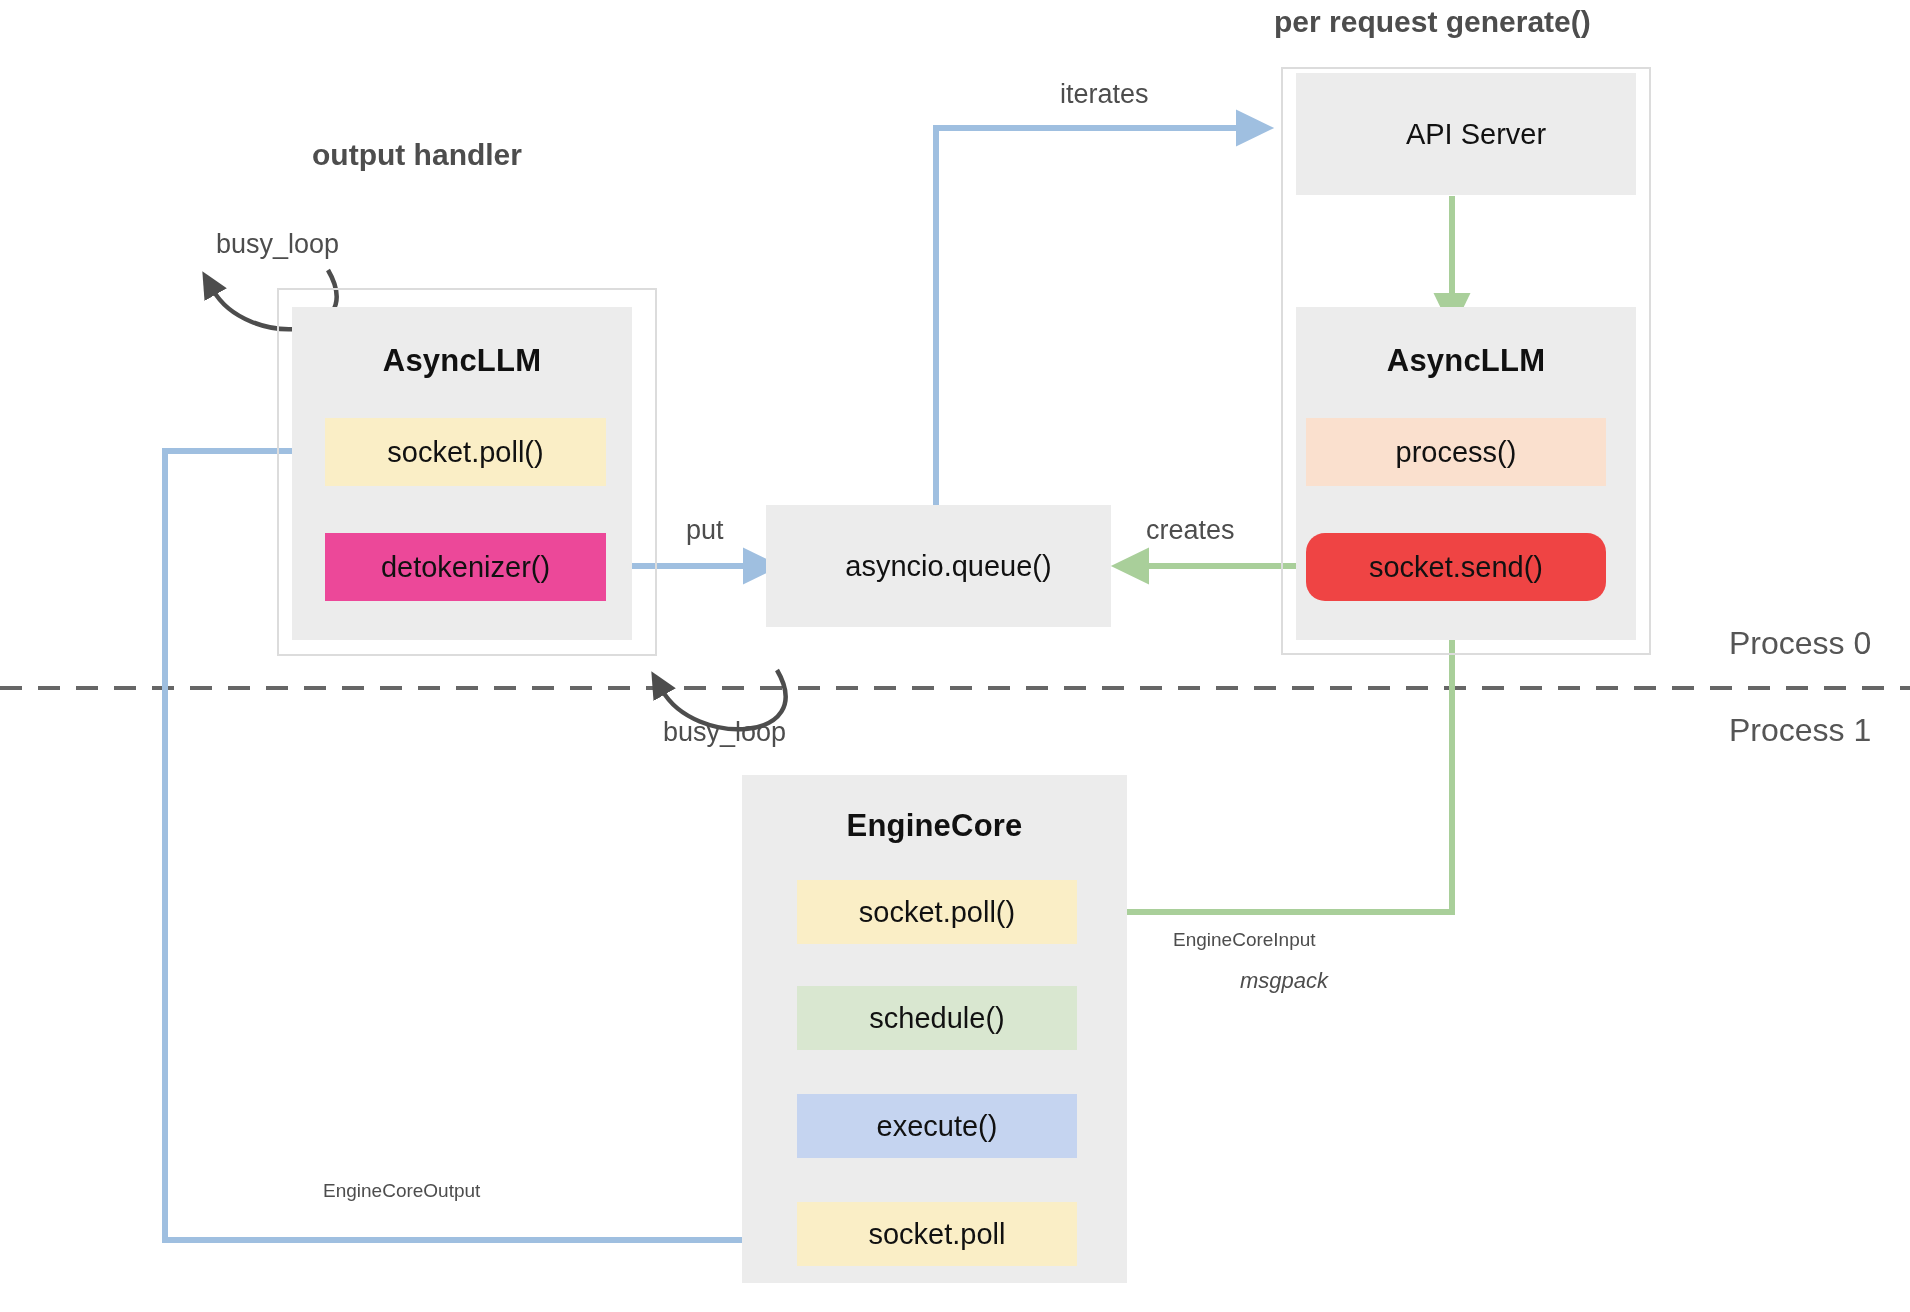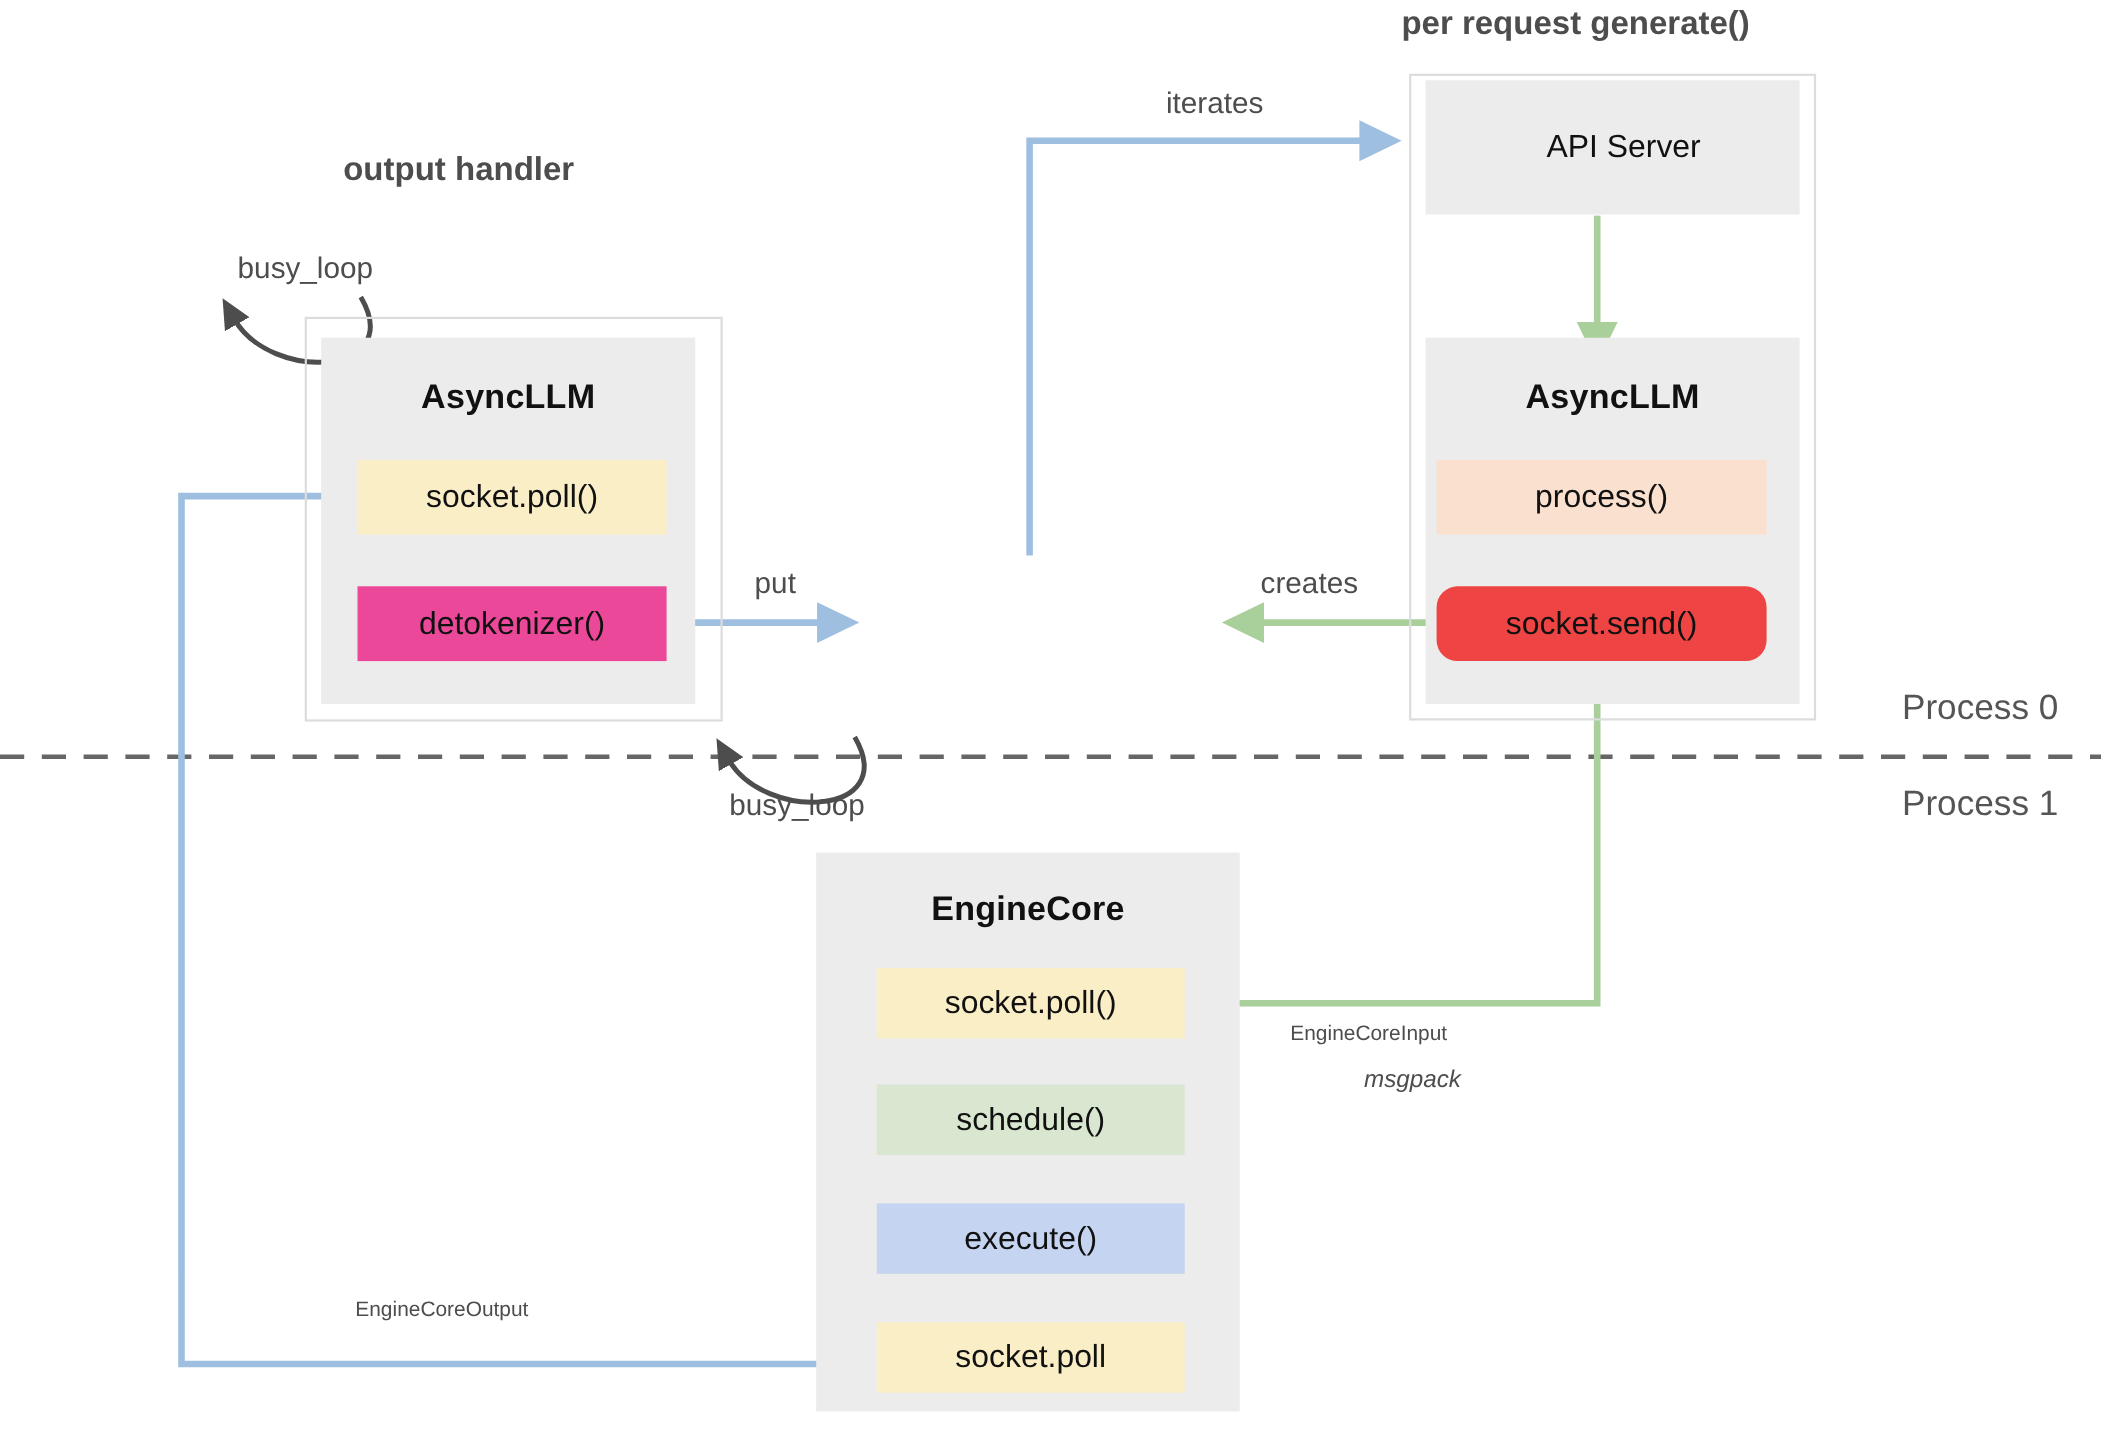--- a/index.html
+++ b/index.html
@@ -151,20 +151,21 @@
   <div class="group-title" style="left:292px; top:330px; width:340px; height:62px;">AsyncLLM</div>
 
   <div class="sub-box" style="left:325px; top:418px; width:281px; height:68px; background:#faeec6;">socket.poll()</div>
 
   <div class="sub-box" style="left:325px; top:533px; width:281px; height:68px; background:#ec4899;">detokenizer()</div>
 
   <div class="label" style="left:216px; top:229px;">busy_loop</div>
 
   <div class="label" style="left:686px; top:515px;">put</div>
 
+  <div class="plain-box" style="left:766px; top:505px; width:345px; height:122px;">asyncio.queue()</div>
 
   <div class="group-outer" style="left:1281px; top:67px; width:370px; height:588px;"></div>
 
   <div class="plain-box" style="left:1296px; top:73px; width:340px; height:122px;">API Server</div>
 
   <div class="group-body" style="left:1296px; top:307px; width:340px; height:333px;"></div>
 
   <div class="group-title" style="left:1296px; top:330px; width:340px; height:62px;">AsyncLLM</div>
 
   <div class="sub-box" style="left:1306px; top:418px; width:300px; height:68px; background:#fae0ce;">process()</div>

